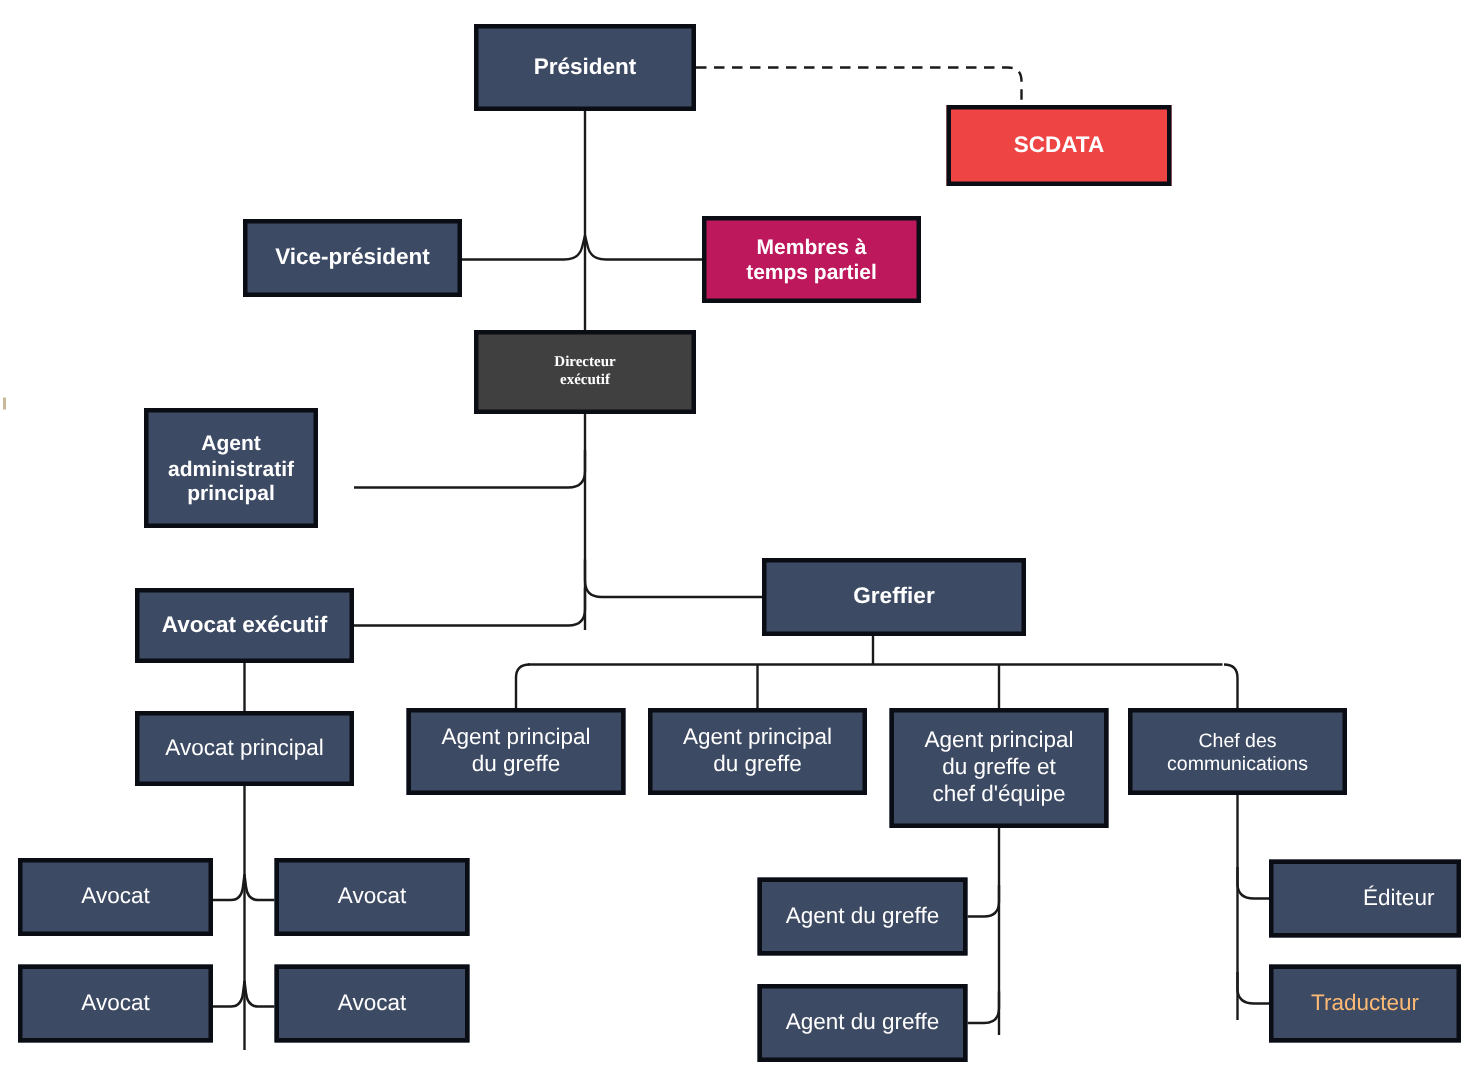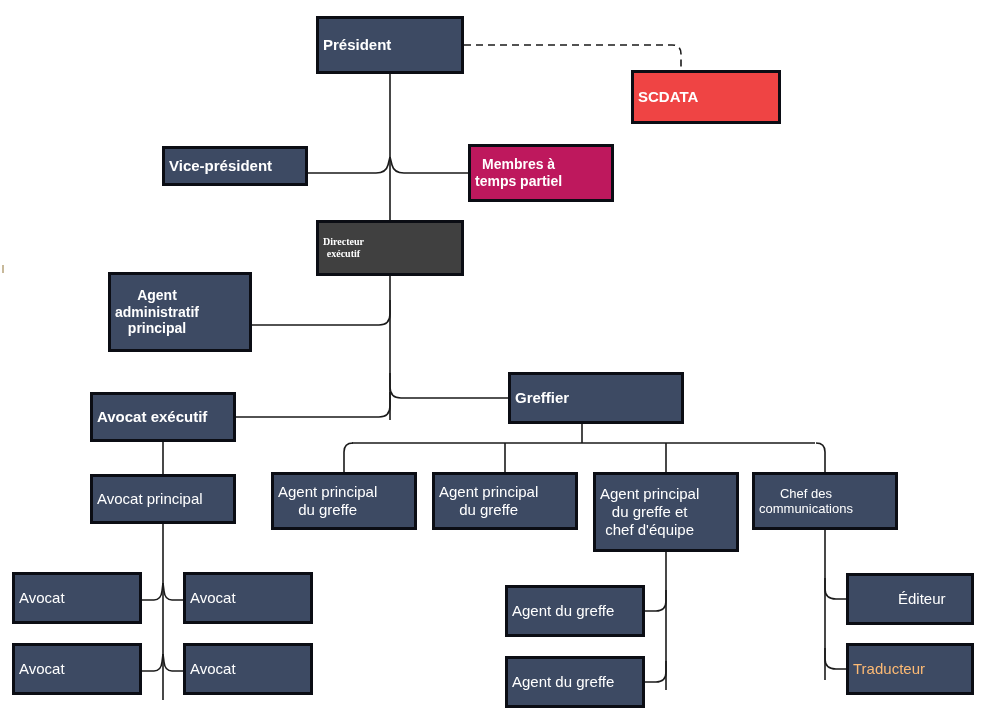--- a/index.html
+++ b/index.html
@@ -26,20 +26,21 @@
     pointer-events: none;
   }
   .node {
     position: absolute;
     box-sizing: border-box;
     background: #3d4a63;
     border: 3px solid #0b0d14;
     color: #ffffff;
     display: flex;
     align-items: center;
+    justify-content: center;
     text-align: center;
     line-height: 1.18;
     z-index: 3;
   }
   .node .node-label {
     display: block;
     padding: 0 4px;
     white-space: pre-line;
   }
   .node.bold .node-label {
@@ -110,32 +111,32 @@
 
   <div class="speck" style="left:2px; top:265px;"></div>
 
   <div id="node-layer">
       <div class="node bold" style="left: 316px; top: 16px; width: 148px; height: 58px; font-size: 15px; background: rgb(61, 74, 99); border-color: rgb(11, 13, 20); color: rgb(255, 255, 255);">
         <span class="node-label">Président</span>
       </div>
       <div class="node bold" style="left: 605px; top: 70px; width: 150px; height: 54px; font-size: 15px; background: #ef4444; border-color: rgb(11, 13, 20); color: rgb(255, 255, 255); margin-left: 26px;">
         <span class="node-label">SCDATA</span>
       </div>
-      <div class="node bold" style="left: 162px; top: 146px; width: 146px; height: 40px; font-size: 15px; background: rgb(61, 74, 99); border-color: rgb(11, 13, 20); color: rgb(255, 255, 255);">
+      <div class="node bold" style="left: 162px; top: 146px; width: 146px; height: 52px; font-size: 15px; background: rgb(61, 74, 99); border-color: rgb(11, 13, 20); color: rgb(255, 255, 255);">
         <span class="node-label">Vice-président</span>
       </div>
       <div class="node bold" style="left: 468px; top: 144px; width: 146px; height: 58px; font-size: 14px; background: #be185d; border-color: rgb(11, 13, 20); color: rgb(255, 255, 255);">
         <span class="node-label">Membres à
 temps partiel</span>
       </div>
       <div class="node bold" style="left: 316px; top: 220px; width: 148px; height: 56px; font-size: 10px; background: #404040; border-color: rgb(11, 13, 20); color: rgb(255, 255, 255); font-family: Liberation Serif, serif;">
         <span class="node-label">Directeur
 exécutif</span>
       </div>
-      <div class="node bold" style="left: 108px; top: 272px; width: 144px; height: 80px; font-size: 14px; background: rgb(61, 74, 99); border-color: rgb(11, 13, 20); color: rgb(255, 255, 255);">
+      <div class="node bold" style="left: 96px; top: 272px; width: 116px; height: 80px; font-size: 14px; background: rgb(61, 74, 99); border-color: rgb(11, 13, 20); color: rgb(255, 255, 255);">
         <span class="node-label">Agent
 administratif
 principal</span>
       </div>
       <div class="node bold" style="left: 508px; top: 372px; width: 176px; height: 52px; font-size: 15px; background: rgb(61, 74, 99); border-color: rgb(11, 13, 20); color: rgb(255, 255, 255);">
         <span class="node-label">Greffier</span>
       </div>
       <div class="node bold" style="left: 90px; top: 392px; width: 146px; height: 50px; font-size: 15px; background: rgb(61, 74, 99); border-color: rgb(11, 13, 20); color: rgb(255, 255, 255);">
         <span class="node-label">Avocat exécutif</span>
       </div>

